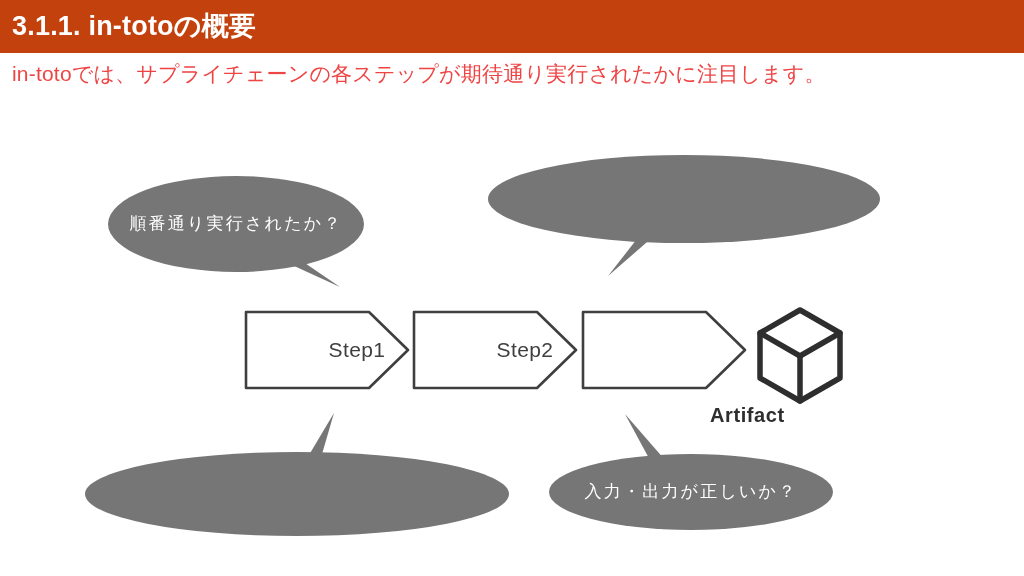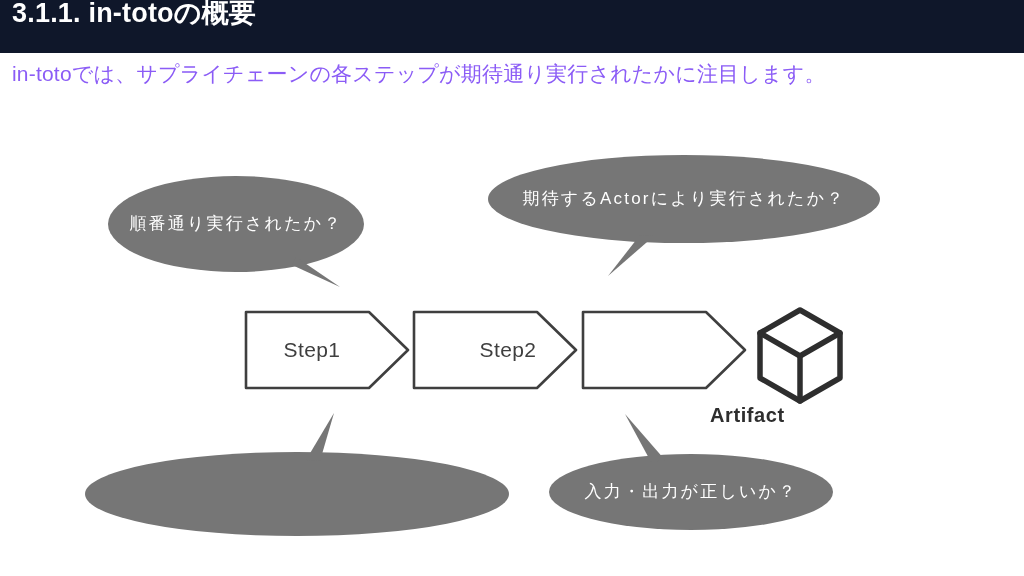--- a/index.html
+++ b/index.html
@@ -21,41 +21,41 @@
     overflow: hidden;
   }
 
   
   .title-bar {
     position: absolute;
     left: 0;
     top: 0;
     width: 1024px;
     height: 53px;
-    background: #0f172a;
+    background: #c2410c;
     display: flex;
-    align-items: flex-start;
+    align-items: center;
   }
   .title-bar .title-text {
     color: #ffffff;
     font-size: 27px;
     font-weight: bold;
     letter-spacing: 0.2px;
     padding-left: 12px;
     line-height: 1;
     white-space: nowrap;
   }
 
   
   .subtitle {
     position: absolute;
     left: 12px;
     top: 60px;
     font-size: 21px;
-    color: #8b5cf6;
+    color: #ef4444;
     letter-spacing: 0.2px;
     white-space: nowrap;
   }
 
   
   .diagram {
     position: absolute;
     left: 0;
     top: 0;
     width: 1024px;
@@ -73,20 +73,21 @@
     white-space: nowrap;
     text-align: center;
   }
   .step-label {
     position: absolute;
     color: #3f3f3f;
     font-size: 21px;
     letter-spacing: 0.4px;
     white-space: nowrap;
     text-align: center;
+    padding-left: 45px;
   }
   .artifact-label {
     position: absolute;
     color: #2e2e2e;
     font-size: 20px;
     font-weight: bold;
     letter-spacing: 0.6px;
     white-space: nowrap;
     text-align: left;
   }
@@ -146,25 +147,24 @@
       <g>
         <ellipse cx="691" cy="492" rx="142" ry="38" fill="#767676"></ellipse>
         <path d="M 651 462 L 625 414 L 665 460 Z" fill="#767676"></path>
       </g>
 
     </svg>
   </div>
 
   <div class="overlay-text" style="left:108px; top:212px; width:256px;">順番通り実行されたか？</div>
 
-  <div class="overlay-text" style="left:488px; top:187px; width:392px;">期待するActorにより実行されたか？</div>
 
 
   <div class="overlay-text" style="left:549px; top:480px; width:284px;">入力・出力が正しいか？</div>
 
   <div class="step-label" style="left:246px; top:338px; width:132px;">Step1</div>
 
-  <div class="step-label" style="left:414px; top:338px; width:132px;margin-left:28px;">Step2</div>
+  <div class="step-label" style="left:414px; top:338px; width:132px;">Step2</div>
 
 
   <div class="artifact-label" style="left:710px; top:404px; width:180px;">Artifact</div>
 
 </div>
 
 </body></html>

